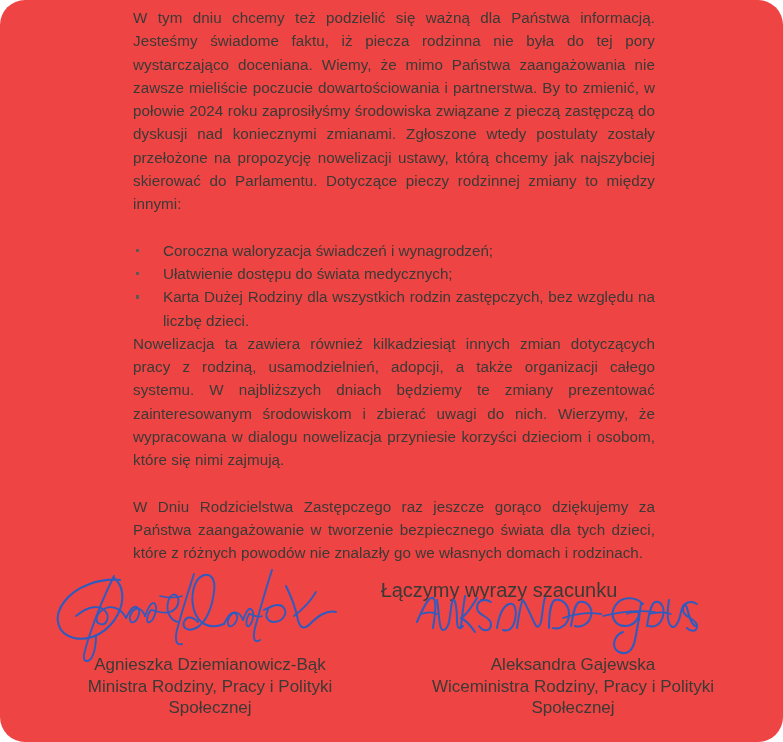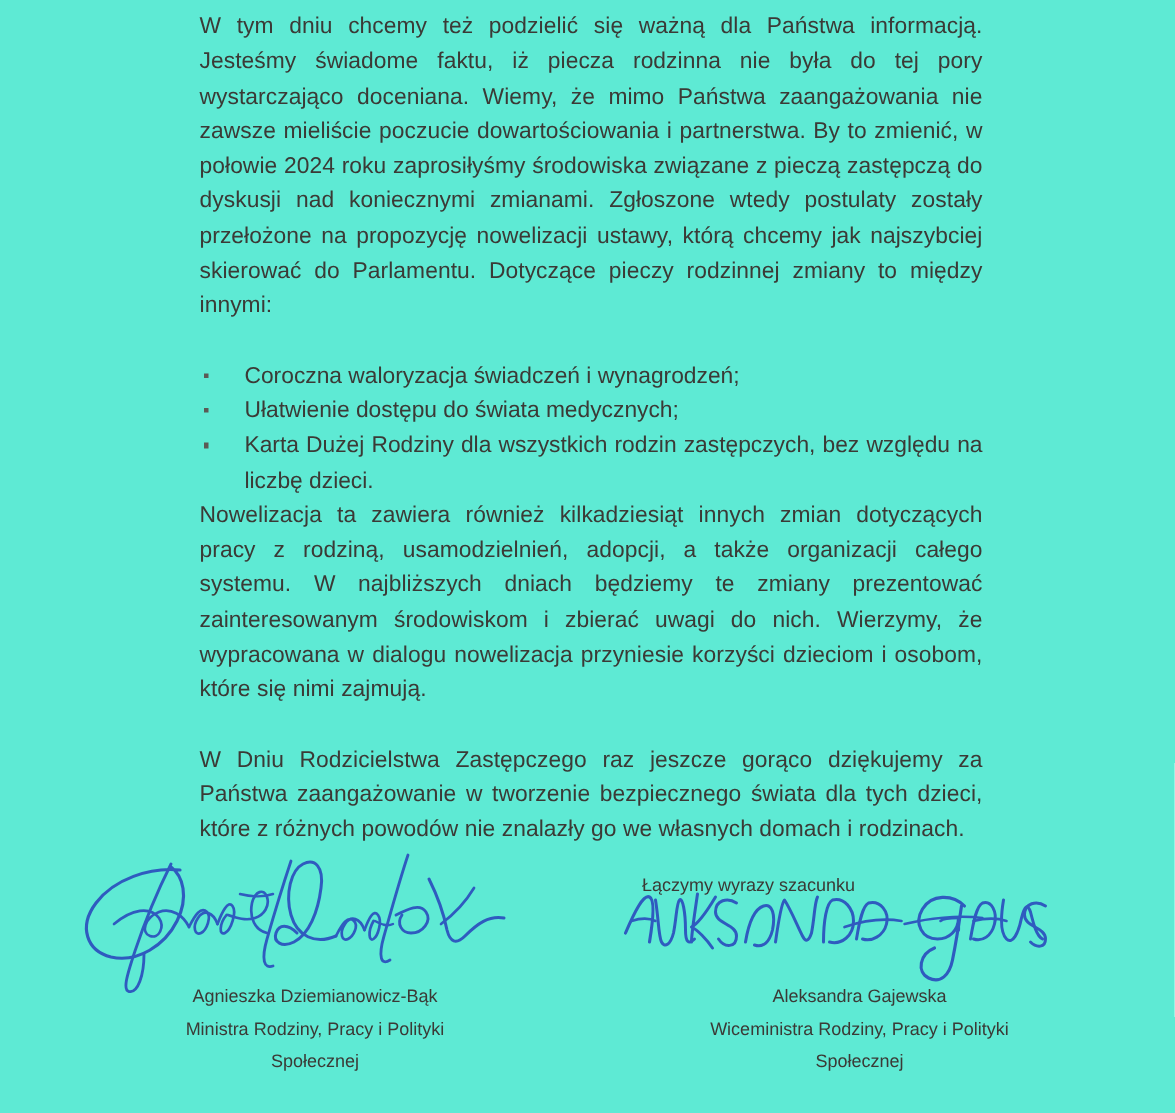--- a/index.html
+++ b/index.html
@@ -14,21 +14,22 @@
     position: relative;
     overflow: hidden;
     font-family: "Liberation Sans", sans-serif;
     color: #3b3a36;
     -webkit-font-smoothing: antialiased;
   }
 
   .page {
     position: absolute;
     inset: 0;
-    background: #5eead4;
+    background: #ef4444;
+    border-radius: 25px;
   }
 
   .content {
     position: absolute;
     left: 133px;
     top: 6px;
     width: 522px;
   }
 
   .para {
@@ -63,21 +64,21 @@
     left: 3px;
     top: 10px;
     width: 3.4px;
     height: 3.4px;
     background: #5b5a55;
     border-radius: 0;
   }
 
   .closing {
     margin-top: 14px;
-    font-size: 12px;
+    font-size: 20px;
     line-height: 23.3px;
     color: #3b3a36;
     text-align: center;
     padding-left: 210px;
   }
 
   .sign-area {
     position: absolute;
     left: 0;
     top: 568px;
@@ -93,21 +94,21 @@
   .sig-block.right { left: 393px; top: 0; width: 360px; }
 
   .sig-ink {
     height: 84px;
     position: relative;
   }
   .sig-ink svg { display: block; }
 
   .sig-name,
   .sig-role {
-    font-size: 12px;
+    font-size: 17px;
     line-height: 21.5px;
     color: #3b3a36;
   }
   .sig-name { margin-top: 0px; }
 
   .sig-block.left .sig-ink svg  { position: absolute; left: 18px;  top: -2px; }
   .sig-block.right .sig-ink svg { position: absolute; left: 10px;  top: 14px; }
 
   .sig-text-left  { margin-top: 2px; }
   .sig-text-right { margin-top: 2px; }

